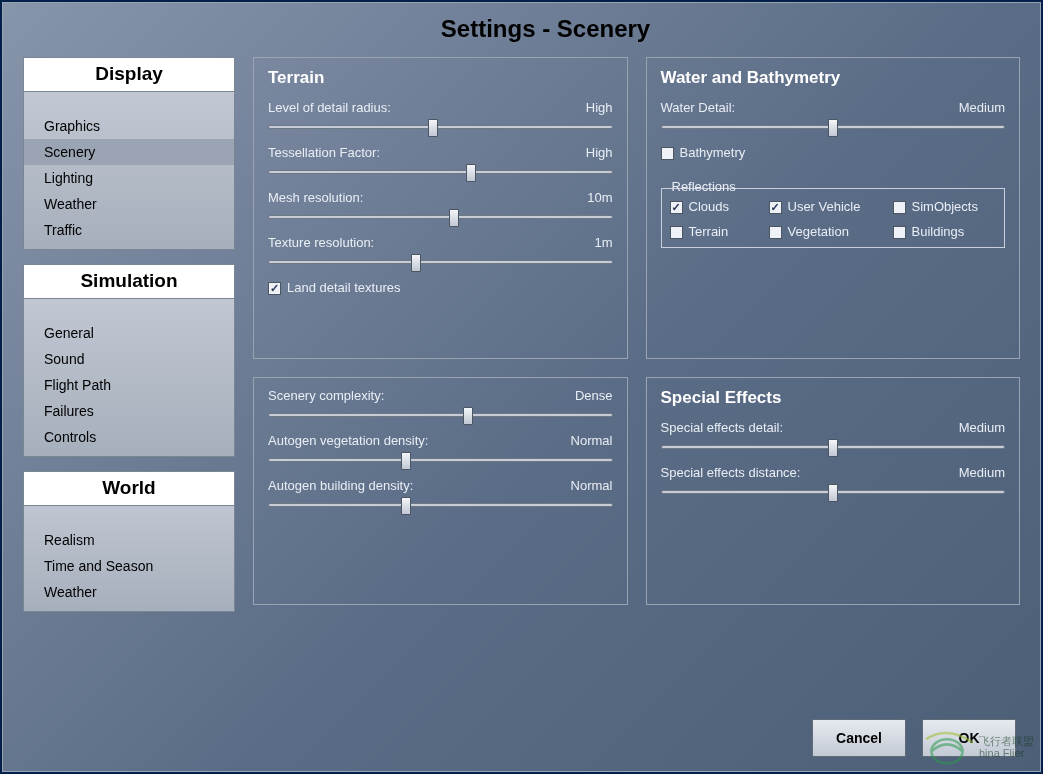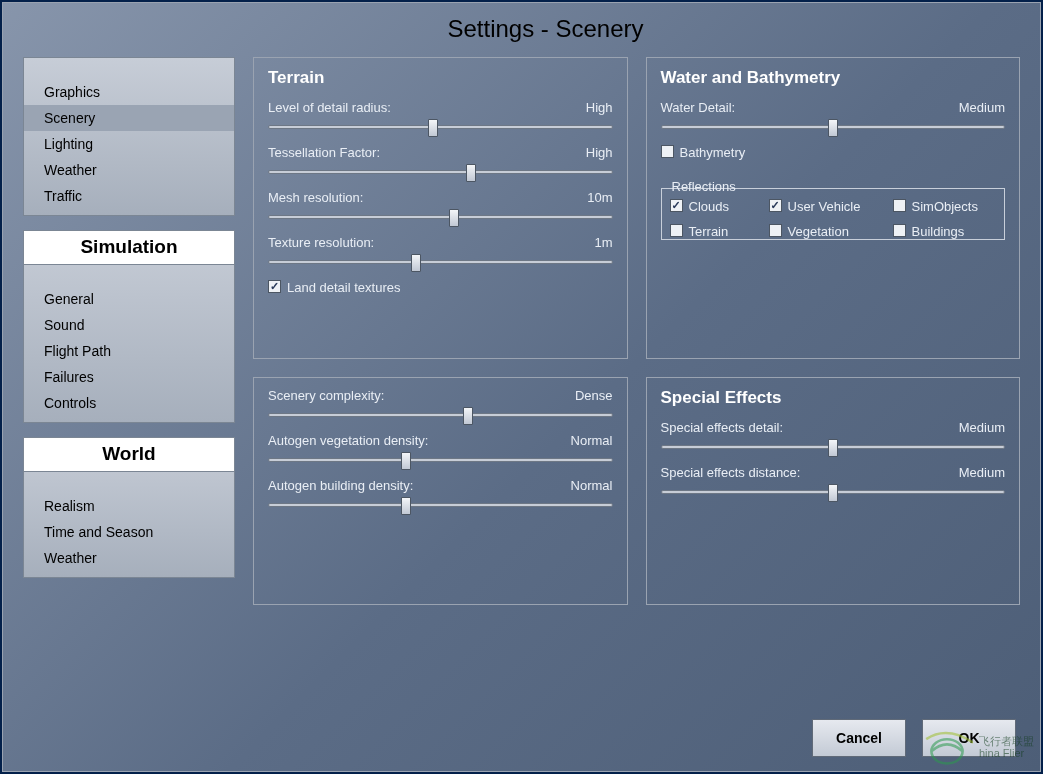--- a/index.html
+++ b/index.html
@@ -15,21 +15,21 @@
     position: absolute;
     top: 2px; left: 2px; right: 2px; bottom: 2px;
     background: linear-gradient(135deg, #8795ab 0%, #5b6c86 55%, #4d5e77 100%);
     border: 1px solid #9aa3b1;
     display: flex;
     flex-direction: column;
   }
   .title {
     text-align: center;
     font-size: 24px;
-    font-weight: 400;
+    font-weight: 700;
     color: #000;
     padding: 12px 0 14px;
     margin-left: 48px;
   }
   .body {
     flex: 1;
     display: flex;
     padding: 0 20px 14px 20px;
     gap: 18px;
     min-height: 0;
@@ -113,42 +113,42 @@
     top: 2px;
     width: 10px;
     height: 18px;
     background: linear-gradient(to bottom,#f3f5f8,#c1c8d4);
     border: 1px solid #4c5663;
     border-radius: 1px;
     transform: translateX(-5px);
   }
   .cb-row {
     display: flex;
-    align-items: flex-start;
+    align-items: flex-end;
     gap: 6px;
     font-size: 13px;
     color: #e9eef5;
     margin: 6px 0;
   }
   .cb {
     width: 13px;
     height: 13px;
     background: #eef1f5;
     border: 1px solid #4c5663;
     display: inline-flex;
     align-items: center;
     justify-content: center;
     font-size: 11px;
     line-height: 1;
     color: #2a3a5a;
     font-weight: bold;
   }
   .fieldset {
     border: 1px solid #c8cfda;
-    padding: 10px 8px 0;
+    padding: 10px 8px 8px;
     margin-top: 28px;
     position: relative;
   }
   .fieldset-legend {
     position: absolute;
     top: -10px;
     left: 6px;
     padding: 0 4px;
     background: transparent;
     font-size: 13px;
@@ -200,20 +200,21 @@
 </head>
 <body>
 
 <div class="window">
   <div class="title">Settings - Scenery</div>
 
   <div class="body">
 
     <div class="sidebar">
       <div class="side-panel">
+        <div class="side-header">Display</div>
         <div class="side-items">
           <div class="side-item">Graphics</div>
           <div class="side-item active">Scenery</div>
           <div class="side-item">Lighting</div>
           <div class="side-item">Weather</div>
           <div class="side-item">Traffic</div>
         </div>
       </div>
       <div class="side-panel">
         <div class="side-header">Simulation</div>

